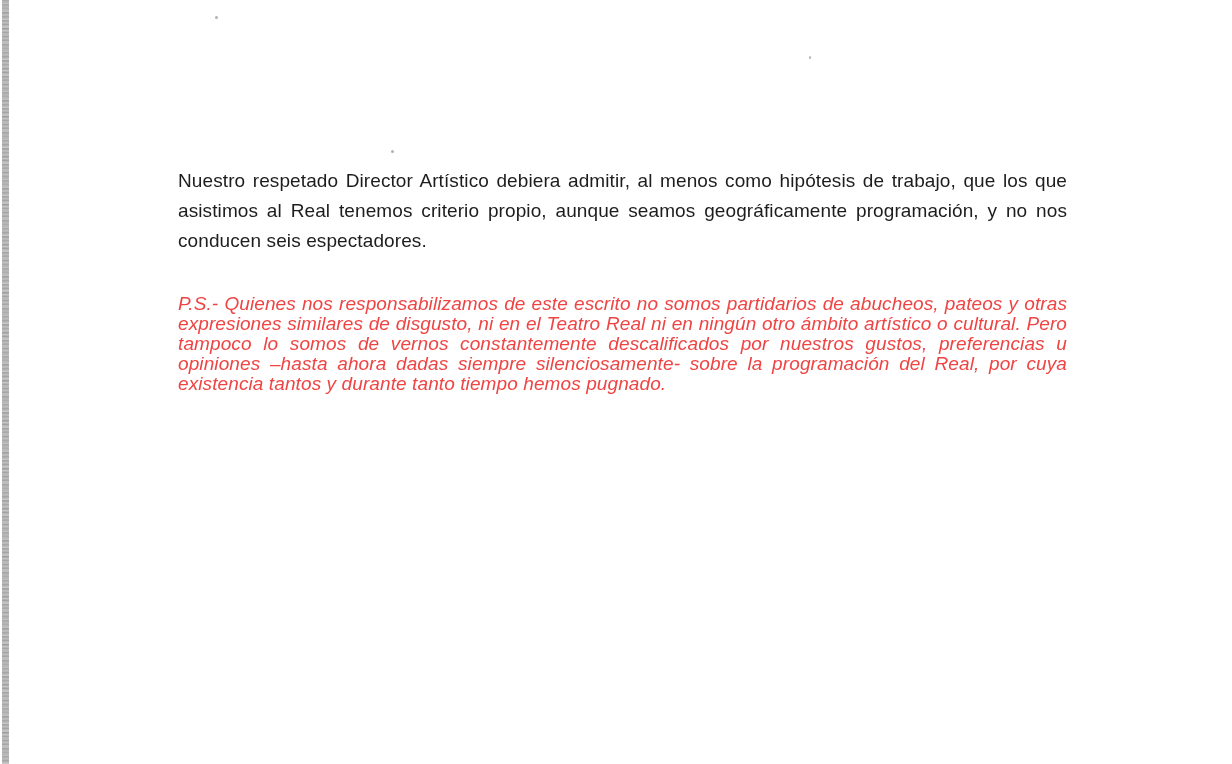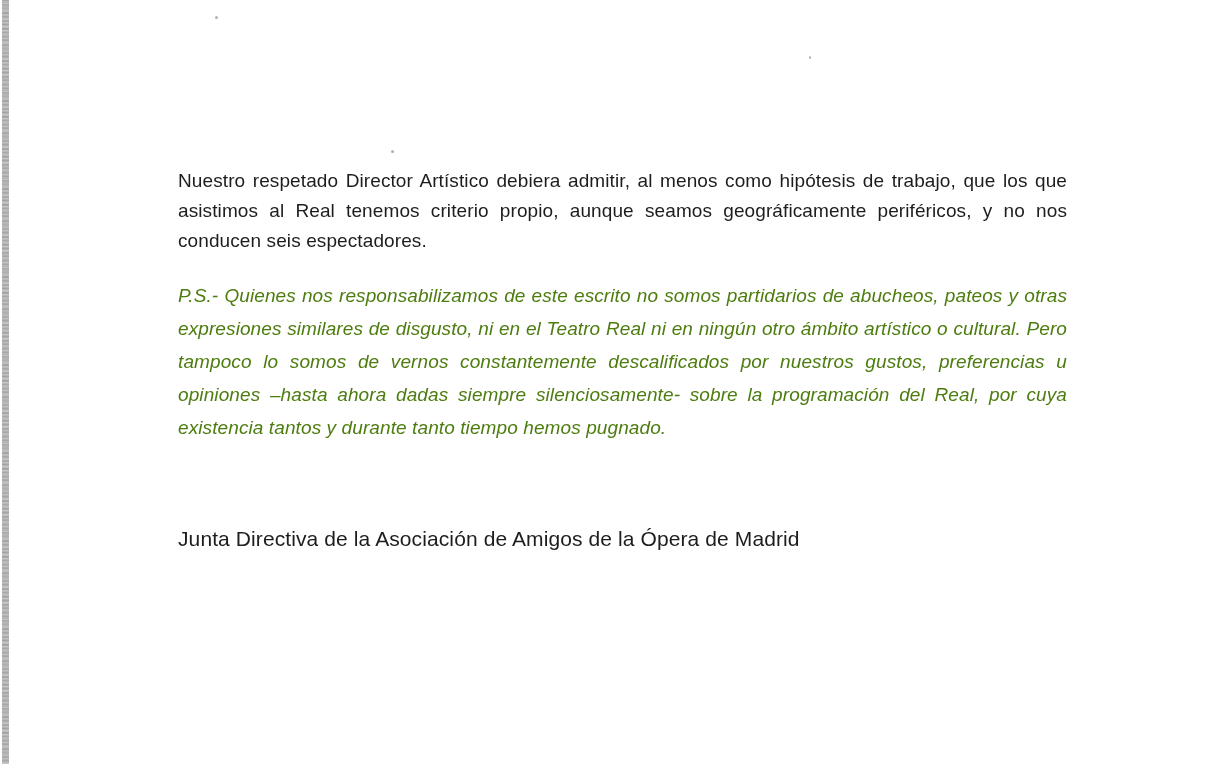--- a/index.html
+++ b/index.html
@@ -46,24 +46,24 @@
     margin: 0;
     font-size: 19px;
     line-height: 30px;
     color: #1d1d1d;
     text-align: justify;
     letter-spacing: 0.1px;
   }
   .para-1 { margin-top: 166px; }
   .para-2 { margin-top: 26px; }
   .para-ps {
-    margin-top: 23px;
+    margin-top: 38px;
     font-style: italic;
-    line-height: 33px;
-    color: #4d7c0f;
+    line-height: 20px;
+    color: #ef4444;
   }
   .signature {
     margin: 80px 0 0 0;
     font-size: 21px;
     line-height: 30px;
     color: #1d1d1d;
     text-align: left;
     letter-spacing: 0.1px;
   }
   .speck {
@@ -81,21 +81,20 @@
 
 <div class="page">
 
   <div class="scan-strip"></div>
 
   <div class="speck speck-1"></div>
   <div class="speck speck-2"></div>
   <div class="speck speck-3"></div>
 
   <div class="content">
-    <p class="para para-1">Nuestro respetado Director Artístico debiera admitir, al menos como hipótesis de trabajo, que los que asistimos al Real tenemos criterio propio, aunque seamos geográficamente periféricos, y no nos conducen seis espectadores.</p>
+    <p class="para para-1">Nuestro respetado Director Artístico debiera admitir, al menos como hipótesis de trabajo, que los que asistimos al Real tenemos criterio propio, aunque seamos geográficamente programación, y no nos conducen seis espectadores.</p>
 
 
     <p class="para para-ps">P.S.-  Quienes nos responsabilizamos de este escrito no somos partidarios de abucheos, pateos y otras expresiones similares de disgusto, ni en el Teatro Real ni en ningún otro ámbito artístico o cultural. Pero tampoco lo somos de vernos constantemente descalificados por nuestros gustos, preferencias u opiniones –hasta ahora dadas siempre silenciosamente- sobre la programación del Real, por cuya existencia tantos y durante tanto tiempo hemos pugnado.</p>
 
-    <p class="signature">Junta Directiva de la Asociación de Amigos de la Ópera de Madrid</p>
   </div>
 
 </div>
 
 </body></html>

